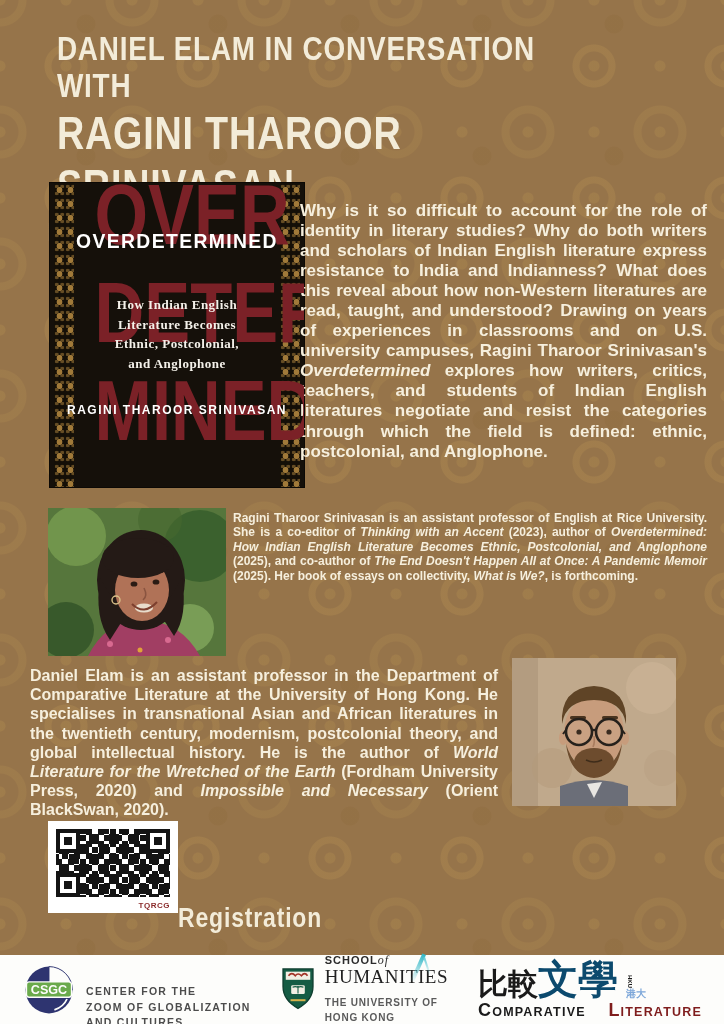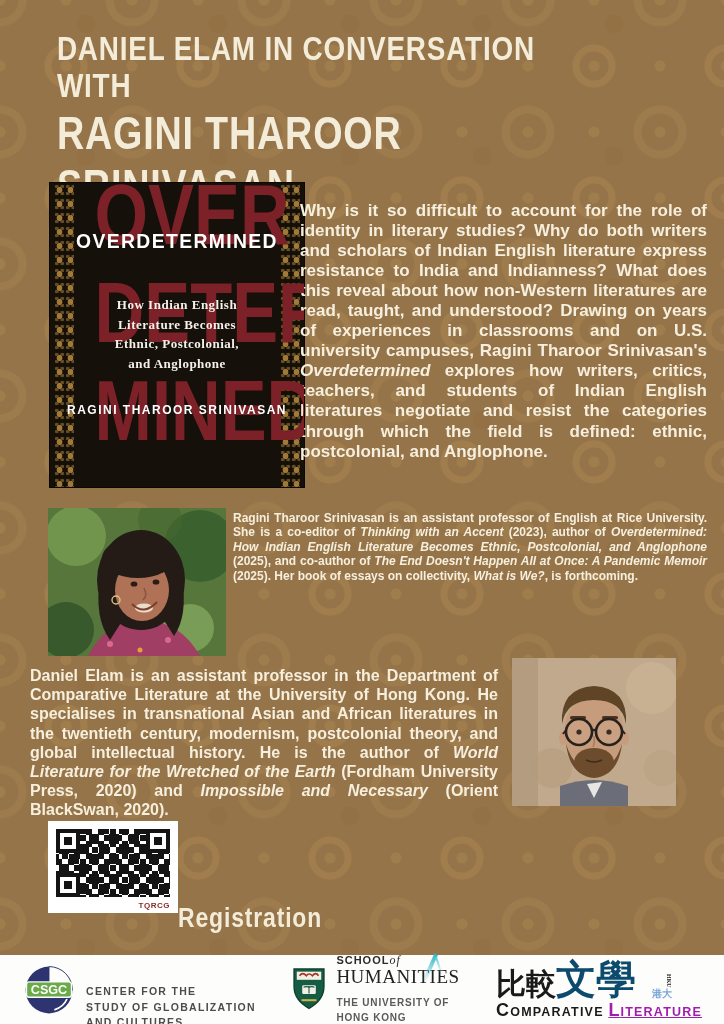--- a/index.html
+++ b/index.html
@@ -74,26 +74,26 @@
   .hum-top{font-size:11px;font-weight:bold;color:#2b2b2b;letter-spacing:1px;}
   .hum-of{font-family:Liberation Serif, serif;font-style:italic;font-weight:normal;text-transform:none;font-size:12px;}
   .hum-name{position:relative;font-family:"Liberation Serif",serif;font-size:19px;color:#222;letter-spacing:.5px;margin-top:1px;}
   .brush{position:absolute;right:28px;top:-14px;width:4px;height:30px;background:linear-gradient(#2fb6c6,rgba(47,182,198,0));transform:rotate(24deg);}
   .brush2{position:absolute;right:20px;top:-10px;width:2px;height:18px;background:linear-gradient(#66cdd8,rgba(102,205,216,0));transform:rotate(-18deg);}
   .hum-univ{font-size:10px;font-weight:bold;color:#5a5a5a;letter-spacing:.8px;line-height:1.5;margin-top:9px;}
   .cl{display:flex;flex-direction:column;align-items:flex-start;}
   .cl-top{display:flex;align-items:flex-end;}
   .cl-cjk-b{font-size:30px;font-weight:bold;color:#1a1a1a;line-height:1;}
   .cl-cjk-u{font-size:40px;font-weight:bold;color:#0c4a6e;line-height:1;}
-  .cl-side{display:flex;flex-direction:column;align-items:flex-end;margin-left:16px;font-family:Liberation Serif, serif;}
+  .cl-side{display:flex;flex-direction:column;align-items:flex-start;margin-left:8px;}
   .cl-side-cjk{font-size:10px;color:#7da7d9;font-weight:bold;line-height:1.1;}
   .cl-side-hku{font-size:6px;color:#1a1a1a;font-weight:bold;letter-spacing:0;line-height:1.1;writing-mode:vertical-lr;}
   .cl-lat{font-size:12.5px;font-weight:bold;letter-spacing:1.2px;margin-top:1px;}
   .cl-lat span{display:inline-block;}
-  .cl-lat .blk{color:#1a1a1a;} .cl-lat .blu{color:#a21caf;margin-left:0;text-decoration:underline;}
+  .cl-lat .blk{color:#1a1a1a;} .cl-lat .blu{color:#7f1d1d;margin-left:18px;}
   .cl-lat span::first-letter{font-size:18px;}
 </style>
 </head>
 <body>
 
 <div class="poster">
 
   <div class="hdr cream cond">
     <div class="hdr-1">DANIEL ELAM IN CONVERSATION WITH</div>
     <div class="hdr-2">RAGINI THAROOR SRINIVASAN</div>
@@ -189,21 +189,21 @@
     <div class="lg">
       <svg width="54" height="54" viewBox="0 0 60 60">
         <circle cx="30" cy="30" r="26" fill="#2e3470"></circle>
         <path d="M30 4 A26 26 0 0 1 56 30 L30 30 Z" fill="#fdfdfb" stroke="#2e3470" stroke-width="1"></path>
         <path d="M36 52 q10 -3 14 -12" stroke="#fdfdfb" stroke-width="2" fill="none"></path>
         <rect x="5" y="21" width="50" height="17" rx="3" fill="#6aaa4b" stroke="#fdfdfb" stroke-width="1.5"></rect>
         <text x="30" y="34.5" font-size="14" font-weight="bold" fill="#fdfdfb" text-anchor="middle" font-family="Liberation Sans, sans-serif">CSGC</text>
       </svg>
       <div class="csgc-txt">
         <div>CENTER FOR THE</div>
-        <div>STUDY OF GLOBALIZATION</div>
+        <div>ZOOM OF GLOBALIZATION</div>
         <div>AND CULTURES</div>
       </div>
     </div>
 
     <div class="lg">
       <svg width="34" height="46" viewBox="0 0 50 66">
         <path d="M3 2 h44 v26 c0 16 -11 26 -22 32 c-11 -6 -22 -16 -22 -32 Z" fill="#155c44" stroke="#0e3d2e" stroke-width="2"></path>
         <rect x="7" y="6" width="36" height="12" fill="#f3efe4"></rect>
         <path d="M11 12 q5 -6 10 0 q4 -5 9 0 q5 -6 9 0" stroke="#a33327" stroke-width="2.4" fill="none"></path>
         <rect x="15" y="26" width="20" height="13" rx="2" fill="#f3efe4"></rect>

